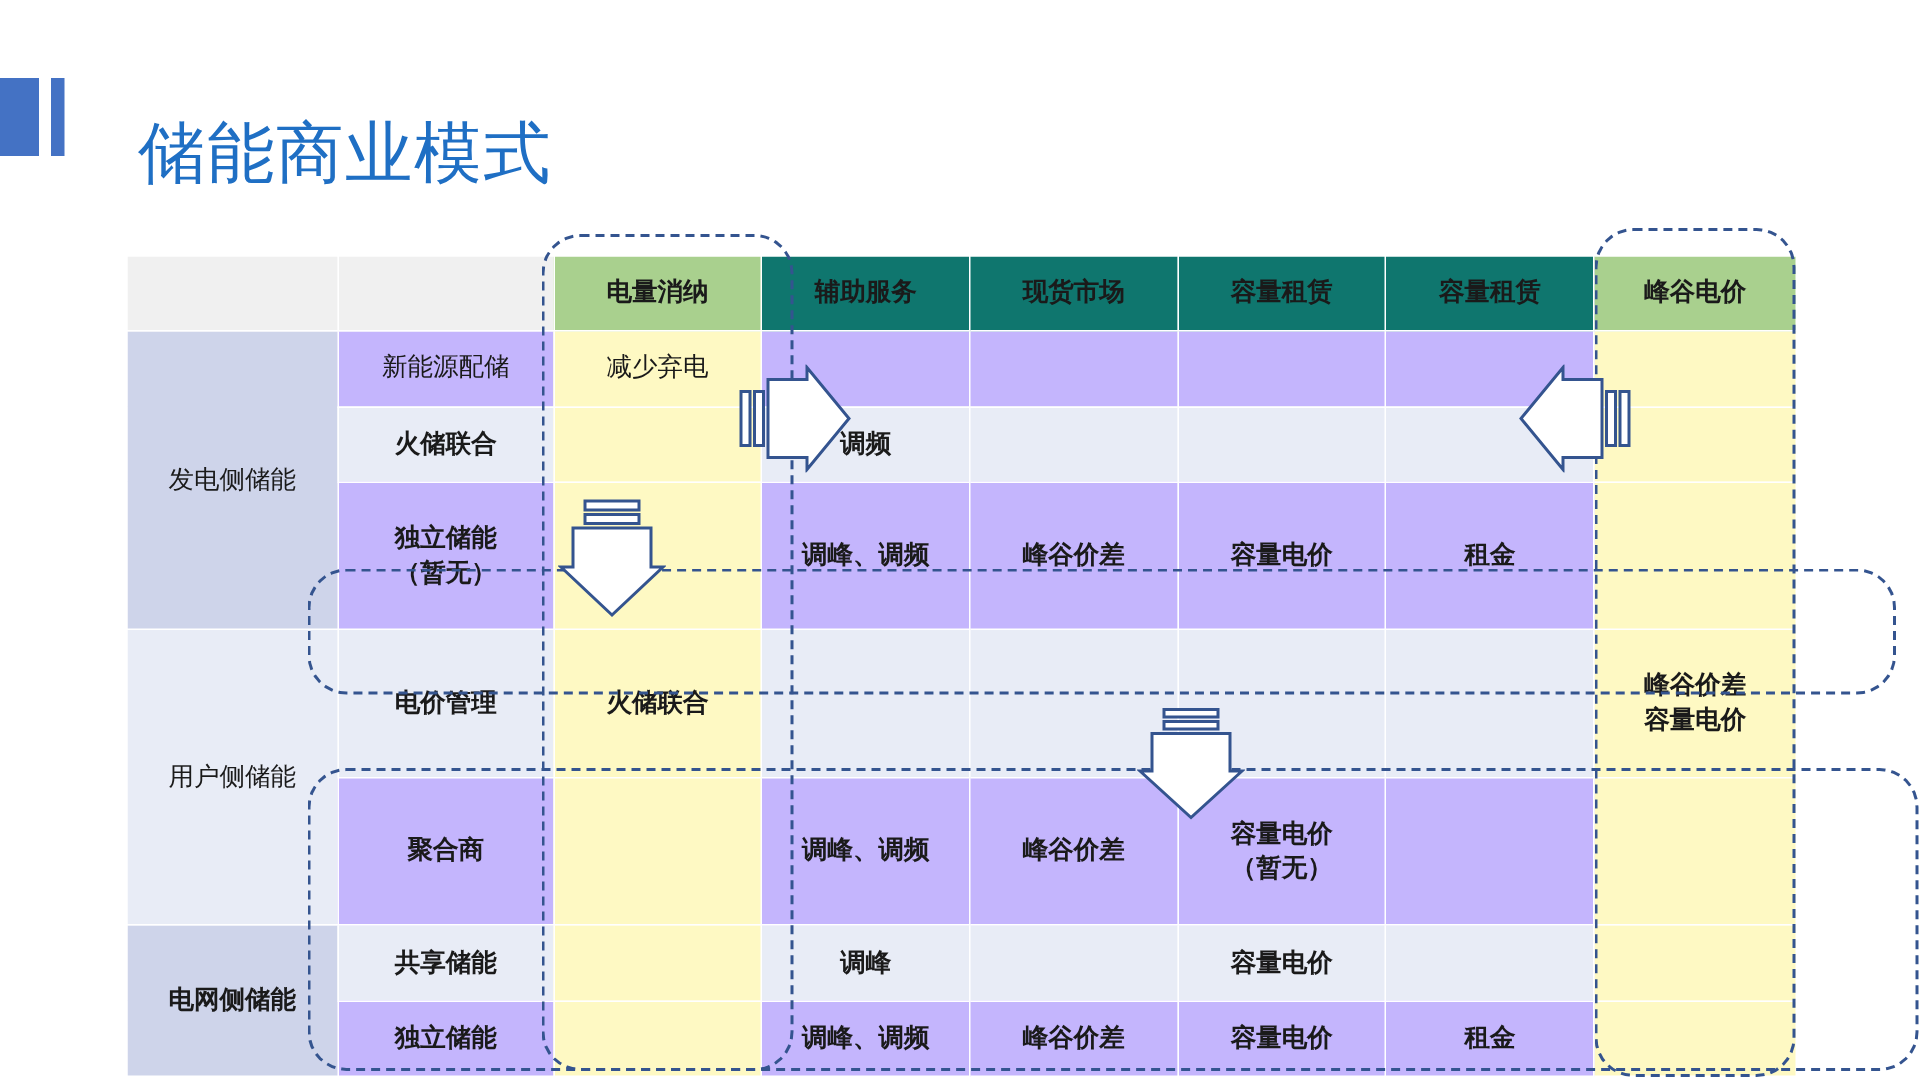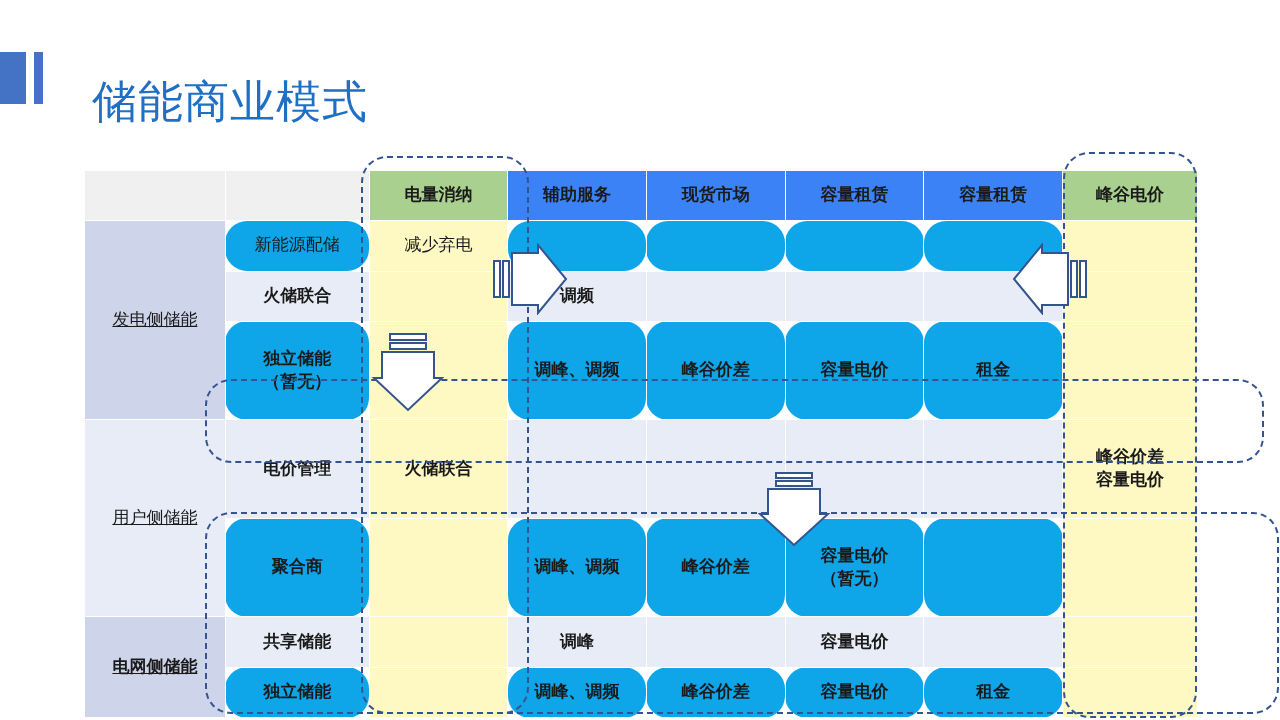--- a/index.html
+++ b/index.html
@@ -40,30 +40,30 @@
     line-height:1.35;
   }
   col.c-group{width:140px;}
   col.c-sub{width:143px;}
   col.c-data{width:138px;}
   col.c-last{width:134px;}
 
   
   .hdr-blank{background:#f0f0f0;border-color:#ffffff;}
   .hdr-green{background:#a9d08e;color:#ffffff;font-weight:bold;font-size:19px;}
-  .hdr-blue{background:#3b82f6;color:#ffffff;font-weight:bold;font-size:19px;}
-
-  
-  .rowA{background:#0ea5e9;border-radius:22px;}
+  .hdr-blue{background:#0f766e;color:#ffffff;font-weight:bold;font-size:19px;}
+
+  
+  .rowA{background:#c4b5fd;}
   .rowB{background:#e8ecf6;font-weight:bold;}
   .grp-dark{background:#ced4ea;}
   .grp-light{background:#e8ecf6;}
   .green-cell{background:#fef9c3;}
   .bold{font-weight:bold;}
-  .grouplbl{font-size:18px;text-decoration:underline;}
+  .grouplbl{font-size:18px;}
 
   
   .dash-box{
     position:absolute;
     border:2.2px dashed #34548f;
     border-radius:26px;
     pointer-events:none;
   }
   .dash-v2{ left:1063px; top:152px; width:130px; height:562px; }
   .dash-h1{ left:205px; top:379px; width:1055px; height:80px; }

